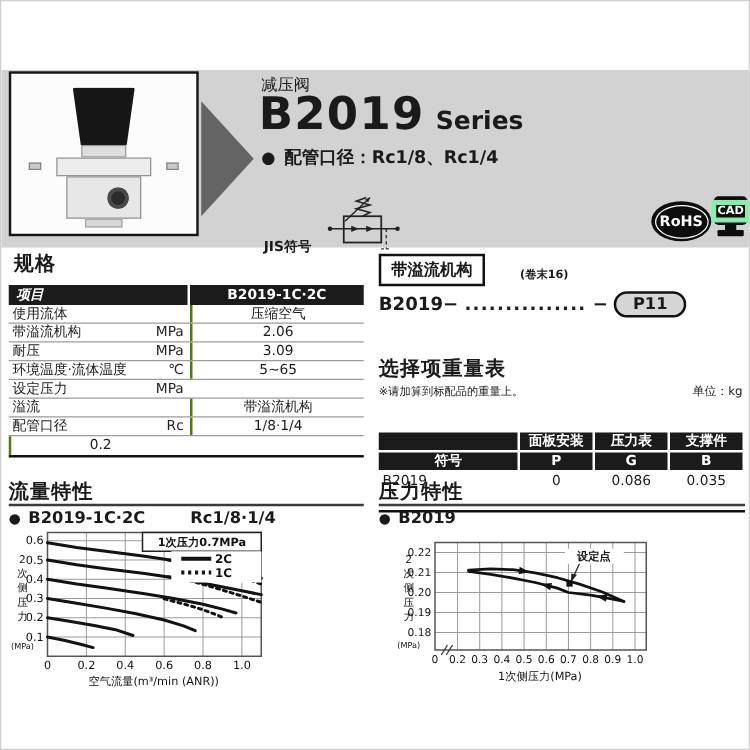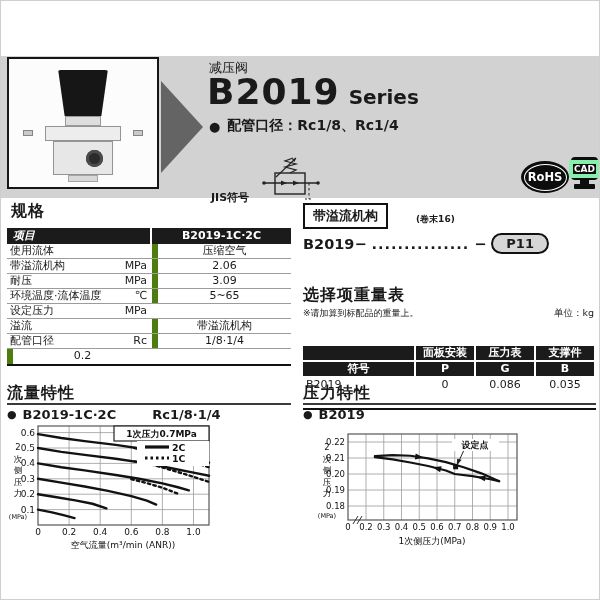--- a/index.html
+++ b/index.html
@@ -60,21 +60,21 @@
                 border-bottom:2px solid #111; }
   .spec-row { display:grid; grid-template-columns:1fr 139px; height:15px; line-height:14px;
               font-size:11px; border-bottom:1px solid #9c9c9c; }
   .spec-row:last-child { border-bottom:none; }
   .spec-head { border-bottom:none; height:16px; line-height:15px; column-gap:2px; }
   .spec-head .hc { background:#1b1b1b; color:#fff; font-weight:700; }
   .spec-head .hc.item { padding-left:6px;font-style:italic; }
   .spec-head .hc.val { text-align:center; }
   .spec-left { display:flex; justify-content:space-between; padding-left:3px; }
   .spec-unit { padding-right:5px; color:#222; }
-  .spec-val { text-align:center; border-left:6px solid #4d7c0f; }
+  .spec-val { text-align:center; border-left:2px solid #4d7c0f; }
 
   
   .ozone-title { position:absolute; left:302px; top:202px; border:2px solid #111; padding:2px 8px;
                  font-size:13px; font-weight:800; background:#fff; }
   .ozone-ref { position:absolute; left:415px; top:212px; font-size:9px; font-weight:600; }
   .ozone-code { position:absolute; left:302px; top:232px; display:flex; align-items:center; gap:5px;
                 font-size:14.5px; font-weight:800; }
   .ozone-dots { letter-spacing:1px; font-weight:700; }
   .p11-pill { background:#d6d6d6; border:2px solid #111; border-radius:13px; padding:1px 13px;
               font-size:13px; font-weight:800; }

